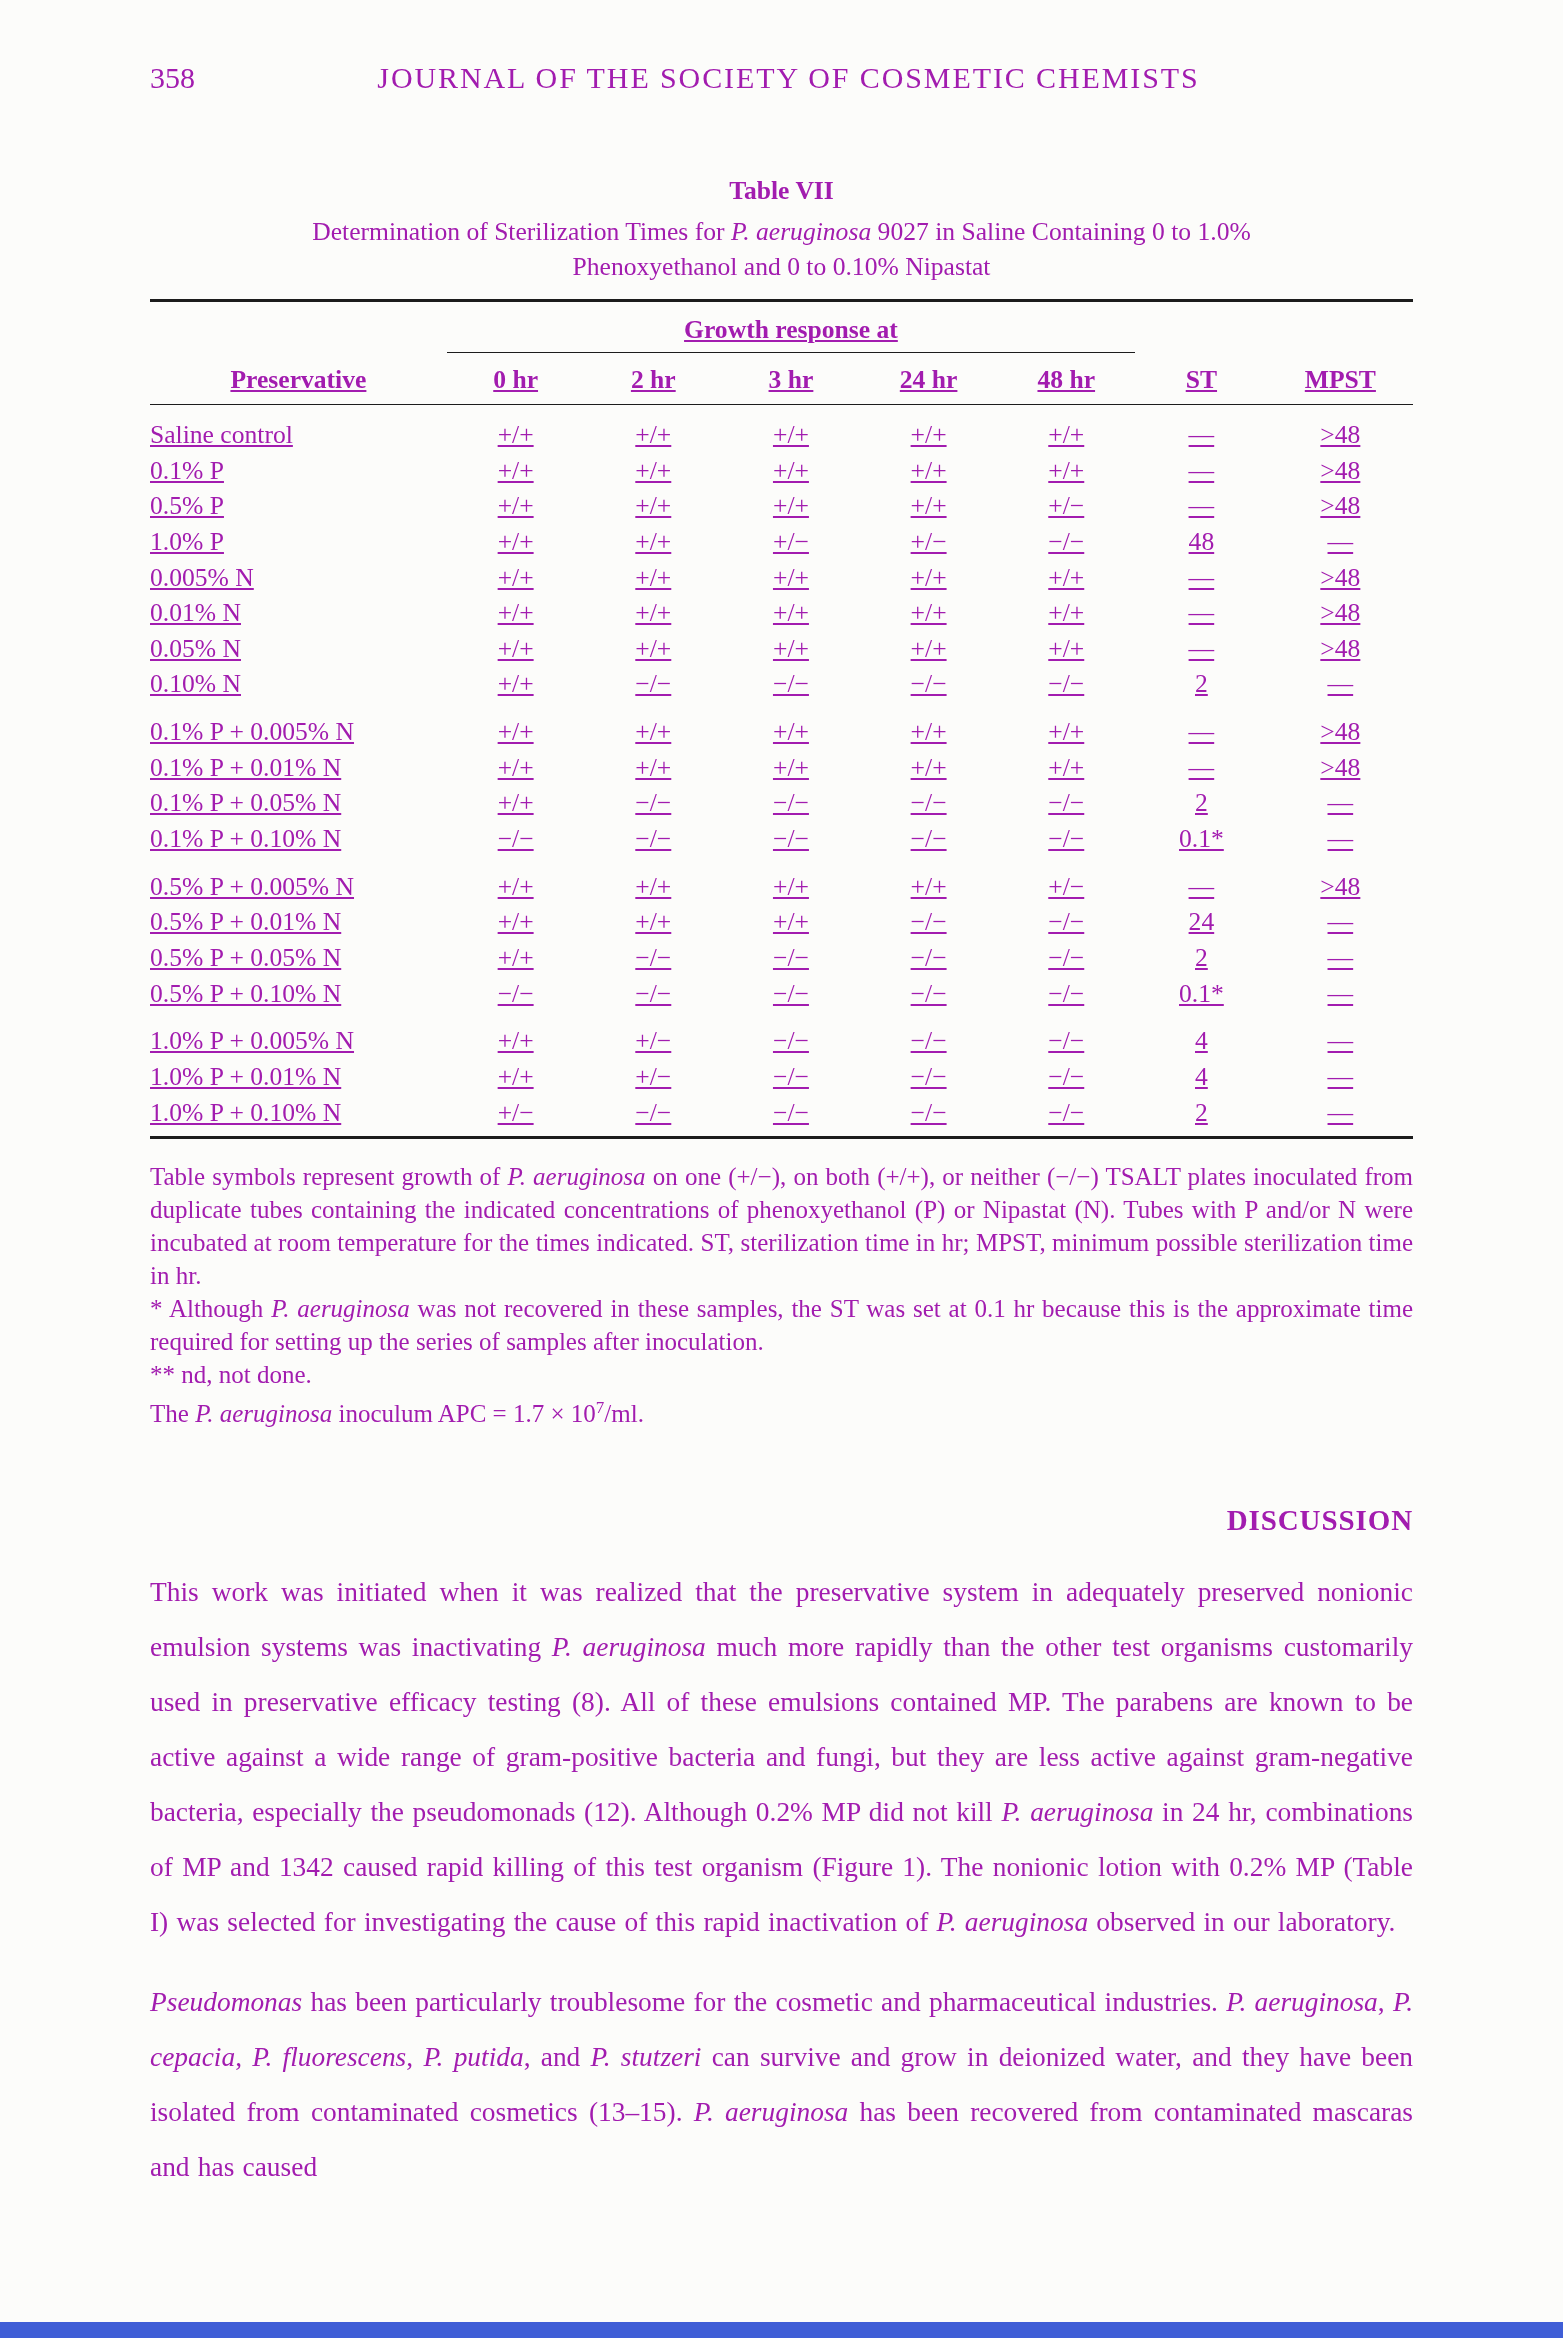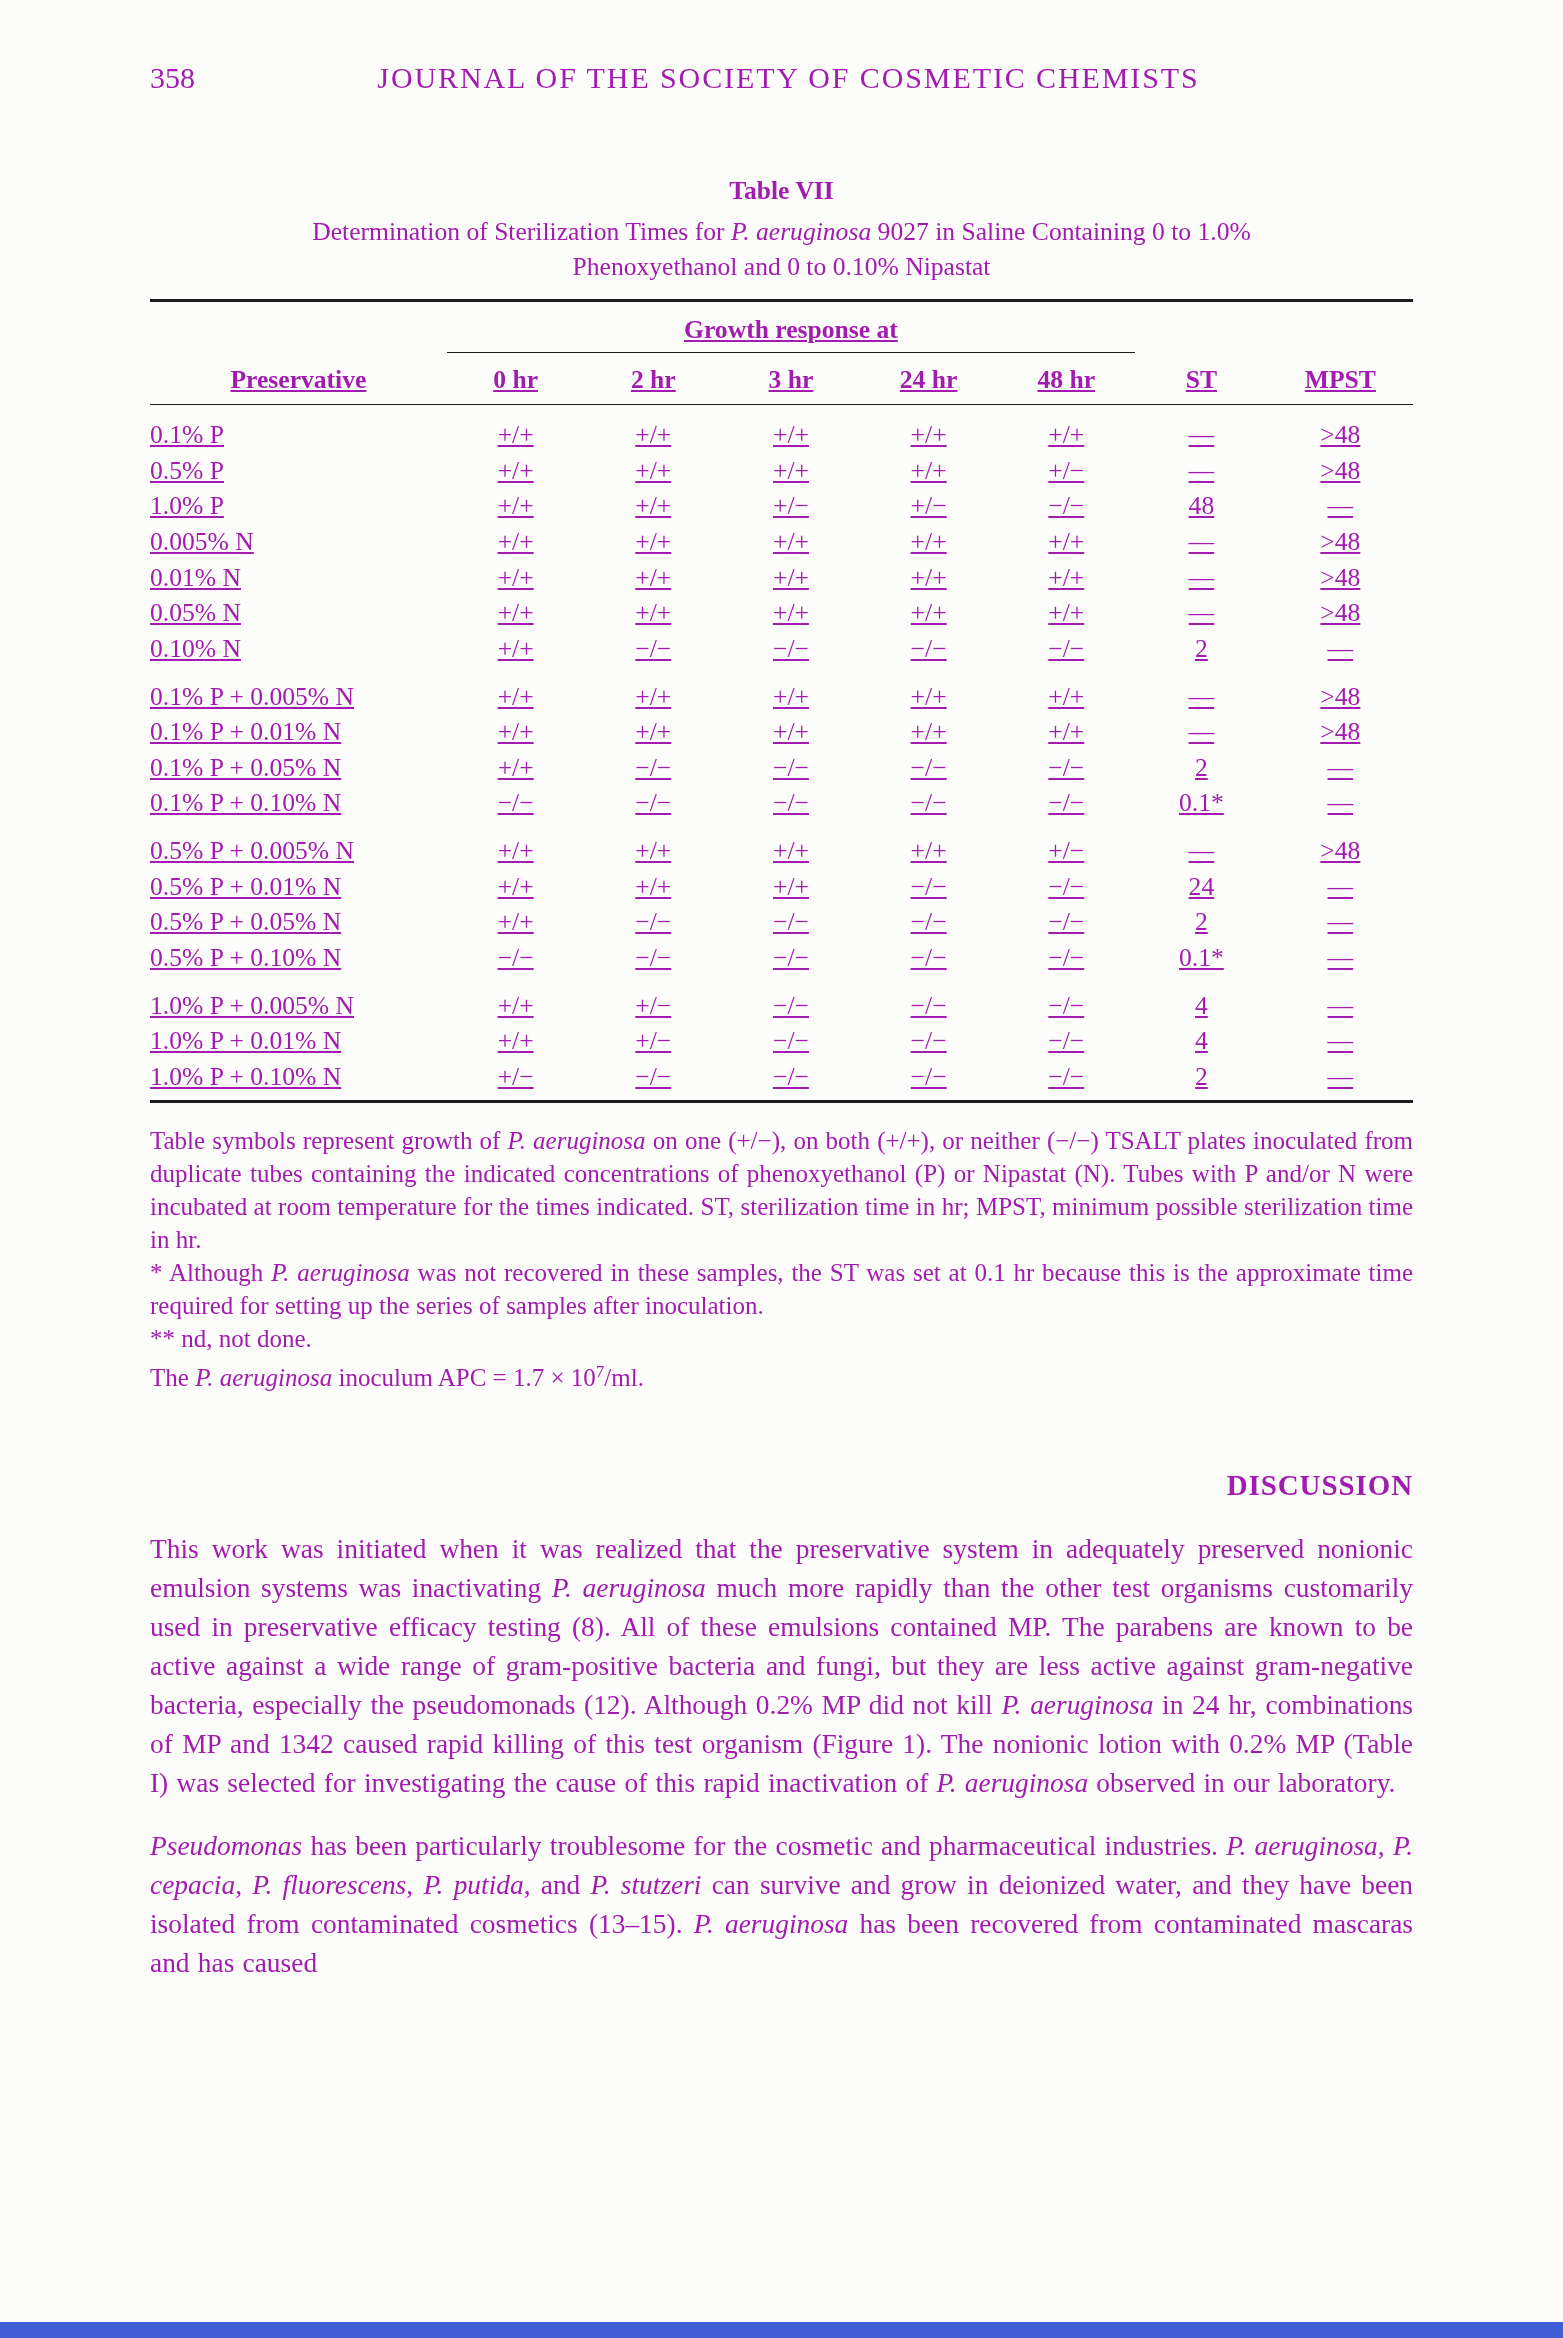--- a/index.html
+++ b/index.html
@@ -45,21 +45,21 @@
   tbody.group tr:first-child td { padding-top: 16px; }
   tbody.group:last-of-type tr:last-child td { padding-bottom: 9.5px; }
 
   
   .footnotes { margin-top: 21px; }
   .fn { margin: 0; font-size: 25px; line-height: 33px; text-align: justify; }
 
   
   .discussion { margin-top: 74px; }
   .discussion-heading { font-size: 29px; font-weight: bold; letter-spacing: 0.9px; margin: 0 0 28px 0; text-align: right; }
-  .body-para { font-size: 27.4px; line-height: 39px; text-align: justify; margin: 0 0 24.6px 0; word-spacing: 1.4px; }
+  .body-para { font-size: 27.4px; line-height: 55px; text-align: justify; margin: 0 0 24.6px 0; word-spacing: 1.4px; }
   em { font-style: italic; }
   sup { font-size: 0.68em; }
 
   .bottom-bar { position: absolute; left: 0; right: 0; bottom: 0; height: 16px; }
 </style>
 </head>
 <body>
 
 <div class="page">
 
@@ -98,20 +98,30 @@
           <th>2 hr</th>
           <th>3 hr</th>
           <th>24 hr</th>
           <th>48 hr</th>
           <th>ST</th>
           <th>MPST</th>
         </tr>
       </thead>
     <tbody class="group">
           <tr>
+            <td class="c-pres">Saline control</td>
+            <td class="c-val">+/+</td>
+            <td class="c-val">+/+</td>
+            <td class="c-val">+/+</td>
+            <td class="c-val">+/+</td>
+            <td class="c-val">+/+</td>
+            <td class="c-st">—</td>
+            <td class="c-st">&gt;48</td>
+          </tr>
+          <tr>
             <td class="c-pres">0.1% P</td>
             <td class="c-val">+/+</td>
             <td class="c-val">+/+</td>
             <td class="c-val">+/+</td>
             <td class="c-val">+/+</td>
             <td class="c-val">+/+</td>
             <td class="c-st">—</td>
             <td class="c-st">&gt;48</td>
           </tr>
           <tr>

